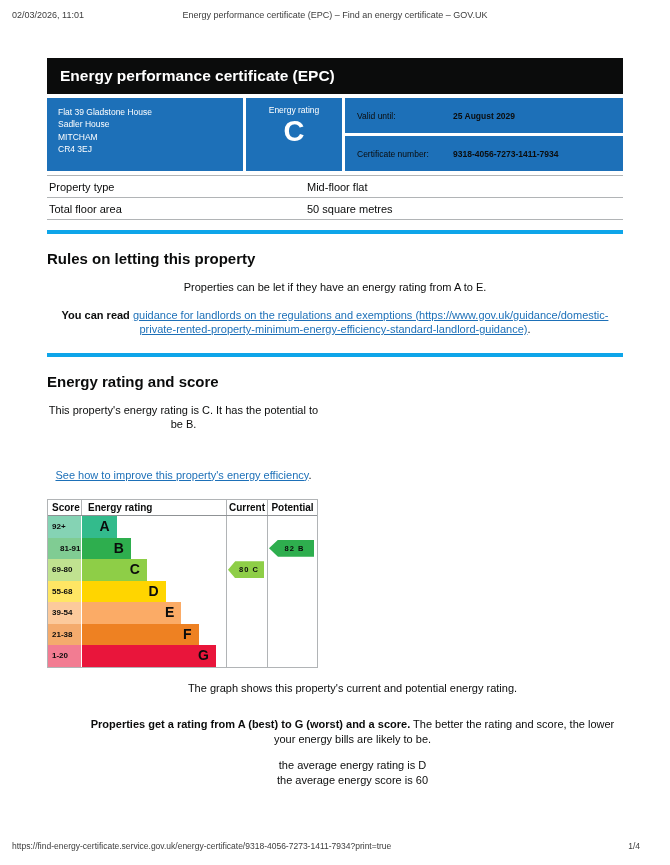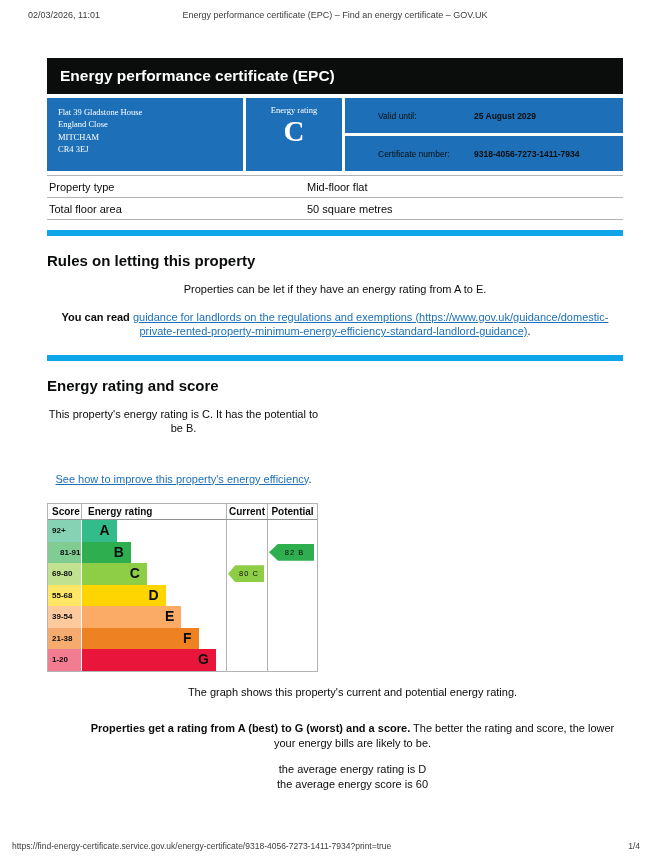--- a/index.html
+++ b/index.html
@@ -1,51 +1,51 @@
 <!DOCTYPE html>
 <html><head>
 <meta charset="utf-8">
 <style>
   html,body{margin:0;padding:0;background:#fff;}
   body{font-family:"Liberation Sans", sans-serif;color:#0b0c0c;}
   .page{position:relative;width:670px;height:865px;background:#fff;overflow:hidden;}
 
   
   .print-header{position:absolute;top:10px;left:0;width:100%;font-size:9px;color:#3c3c3c;}
-  .ph-date{position:absolute;left:28px;top:0;}
+  .ph-date{position:absolute;left:12px;top:0;}
   .ph-title{width:100%;text-align:center;}
   .print-footer{position:absolute;bottom:14px;left:0;width:100%;font-size:8.5px;color:#3c3c3c;}
   .pf-url{position:absolute;left:12px;bottom:0;}
   .pf-page{position:absolute;right:30px;bottom:0;}
 
   .content{position:absolute;left:47px;top:58px;width:576px;}
 
   
   .banner{background:#0b0c0c;color:#fff;font-weight:bold;font-size:15.5px;padding:9px 13px;}
 
   
   .summary{display:flex;gap:3px;margin-top:4px;height:73px;}
-  .summary .cell{background:#1d70b8;color:#fff;font-family:Liberation Serif, serif;}
+  .summary .cell{background:#1d70b8;color:#fff;}
   .addr{flex:1;padding:8px 11px;font-size:8.5px;line-height:1.45;}
   .rating-cell{width:96px;text-align:center;padding-top:7px;box-sizing:border-box;}
   .rating-label{font-size:8.5px;}
   .rating-letter{font-size:29px;font-weight:bold;line-height:1.1;margin-top:1px;}
   .validity{width:278px;display:flex;flex-direction:column;gap:3px;}
   .validity .vrow{flex:1;background:#1d70b8;display:flex;align-items:center;padding:0 12px;font-size:8.5px;}
-  .vrow .vlabel{width:96px;margin-left:21px;}
+  .vrow .vlabel{width:96px;}
   .vrow .vvalue{font-weight:bold;}
 
   
   .facts{margin-top:4px;}
   .facts .frow{display:flex;border-top:1px solid #b1b4b6;height:21px;align-items:center;font-size:11px;}
   .facts .frow:last-child{border-bottom:1px solid #b1b4b6;}
   .facts .flabel{width:258px;padding-left:2px;}
   .facts .fvalue{flex:1;}
 
-  .section{border-top:6px solid #0ea5e9;margin-top:10px;padding-top:4px;}
+  .section{border-top:4px solid #0ea5e9;margin-top:10px;padding-top:4px;}
   h2{font-size:15px;font-weight:bold;margin:12px 0 0 0;}
   p{font-size:11px;line-height:1.32;margin:13px 0 0 0;text-align:center;}
   a{color:#1d70b8;text-decoration:underline;}
   .bold{font-weight:bold;}
 
   
   .twocol{display:flex;margin-top:0;flex-direction:column;}
   .col-left{width:273px;}
   .col-right{flex:1;margin-left:35px;}
   .col-right p.sp{margin-top:22px;}
@@ -59,40 +59,40 @@
   .chead .ccell{font-size:10px;font-weight:bold;display:flex;align-items:center;}
   .chead .c0{justify-content:flex-start;padding-left:4px;}
   .chead .c1{padding-left:6px;}
   .chead .c2,.chead .c3{justify-content:center;}
   .chead .c1,.chead .c2,.chead .c3{border-left:1px solid #b1b4b6;}
   .brow{height:21.5px;}
   .score-cell{font-size:8px;font-weight:bold;display:flex;align-items:center;padding-left:4px;}
   .bar-area{border-left:1px solid #fff;position:relative;}
   .bar{height:100%;text-align:right;font-weight:bold;font-size:14px;line-height:21.5px;color:#0b0c0c;padding-right:7px;box-sizing:border-box;}
   .ptr-cell{border-left:1px solid #b1b4b6;position:relative;display:flex;align-items:center;}
-  .arrow{height:17px;flex:1;margin:0 3px 0 1px;clip-path:polygon(0 50%,20% 0,100% 0,100% 100%,20% 100%);font-size:7.5px;font-weight:normal;display:flex;align-items:center;justify-content:center;padding-left:6px;box-sizing:border-box;color:#0b0c0c;letter-spacing:1px;}
+  .arrow{height:17px;flex:1;margin:0 3px 0 1px;clip-path:polygon(0 50%,20% 0,100% 0,100% 100%,20% 100%);font-size:7.5px;font-weight:bold;display:flex;align-items:center;justify-content:center;padding-left:6px;box-sizing:border-box;color:#0b0c0c;letter-spacing:1px;}
 </style>
 </head>
 <body>
 
 <div class="page">
 
   <div class="print-header">
     <span class="ph-date">02/03/2026, 11:01</span>
     <div class="ph-title">Energy performance certificate (EPC) – Find an energy certificate – GOV.UK</div>
   </div>
 
   <div class="content">
 
     <div class="banner">Energy performance certificate (EPC)</div>
 
     <div class="summary">
       <div class="cell addr">
         <div>Flat 39 Gladstone House</div>
-        <div>England Close</div>
+        <div>Sadler House</div>
         <div>MITCHAM</div>
         <div>CR4 3EJ</div>
       </div>
       <div class="cell rating-cell">
         <div class="rating-label">Energy rating</div>
         <div class="rating-letter">C</div>
       </div>
       <div class="validity">
         <div class="vrow">
           <span class="vlabel">Valid until:</span>

